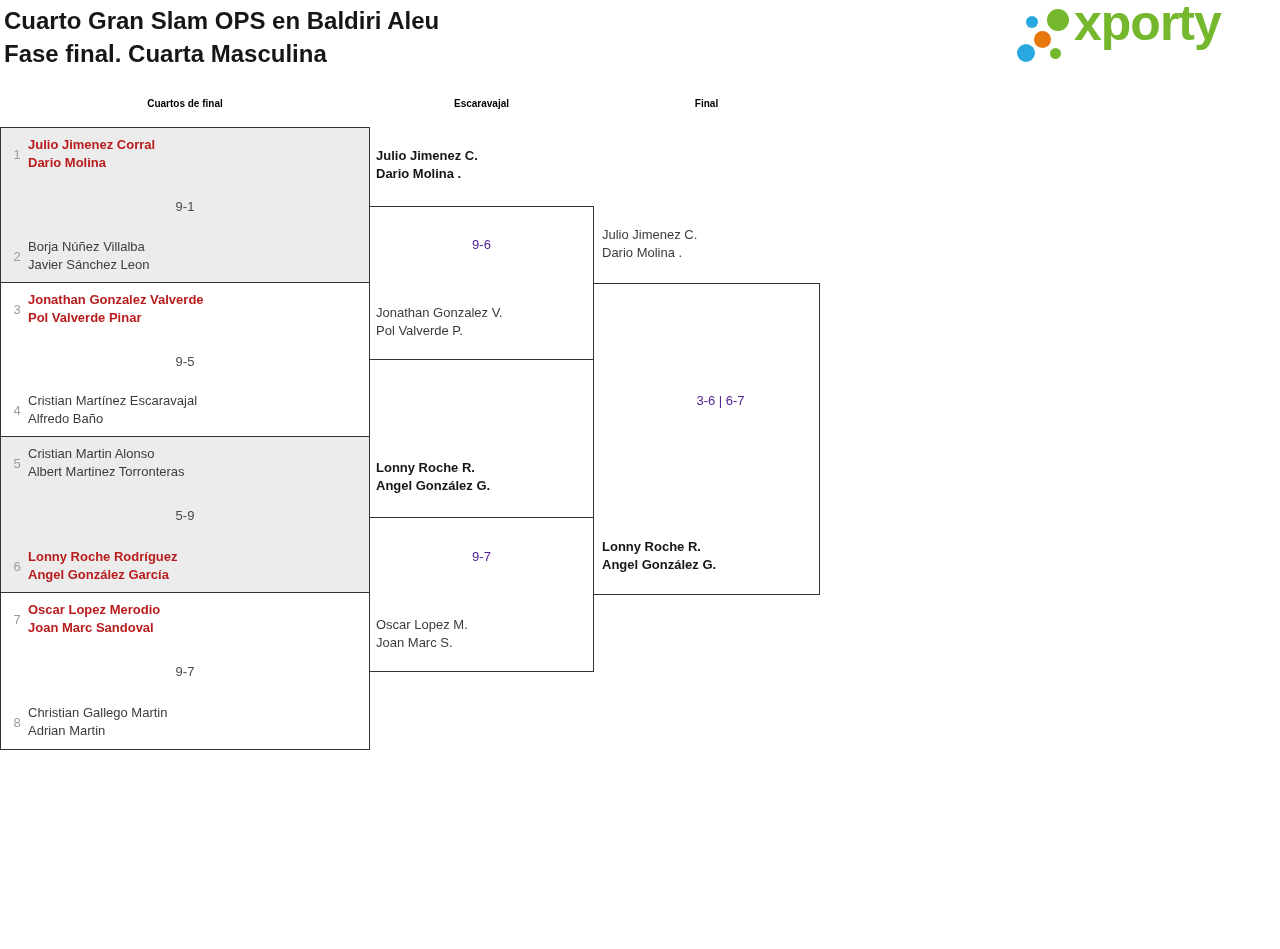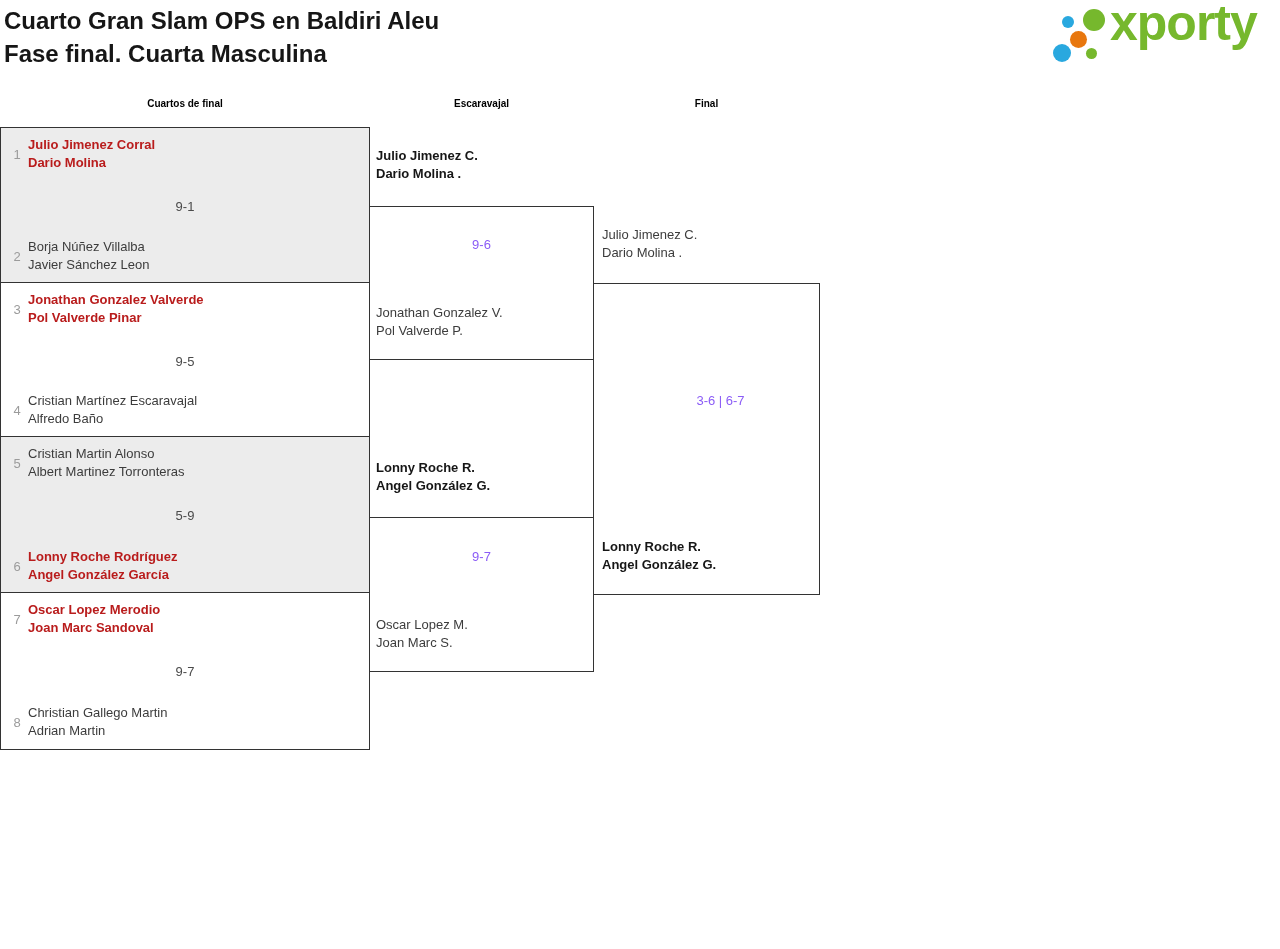--- a/index.html
+++ b/index.html
@@ -10,21 +10,21 @@
     background:#ffffff;
     font-family:"Liberation Sans", "DejaVu Sans", sans-serif;
     color:#1f1f1f;
     overflow:hidden;
     border-radius:21px;
   }
 
   
   .title { position:absolute; left:4px; top:4px; font-size:24px; font-weight:700; line-height:33px; color:#161616; letter-spacing:0; }
 
-  .logo { position:absolute; left:1048px; top:0; width:226px; height:72px; cursor:pointer; }
+  .logo { position:absolute; left:1012px; top:0; width:226px; height:72px; cursor:pointer; }
   .dot { position:absolute; border-radius:50%; }
   .dot-blue-small  { left:14px; top:16px; width:12px; height:12px; background:#29a8df; }
   .dot-green-large { left:35px; top:9px;  width:22px; height:22px; background:#76b82d; }
   .dot-orange      { left:22px; top:31px; width:17px; height:17px; background:#e8770e; }
   .dot-blue-med    { left:5px;  top:44px; width:18px; height:18px; background:#29a8df; }
   .dot-green-small { left:38px; top:48px; width:11px; height:11px; background:#76b82d; }
   .wordmark { position:absolute; left:62px; top:-6px; font-size:50px; font-weight:700; letter-spacing:-1px; color:#76b82d; }
 
   
   .round-header { position:absolute; top:98px; text-align:center; font-size:10px; font-weight:700; color:#000; }
@@ -57,21 +57,21 @@
   .pair-label { position:absolute; font-size:13px; line-height:18px; color:#3c3c3c; }
   .pair-label.winner { font-weight:700; color:#161616; }
 
   .sf1-top    { left:376px; top:147px; }
   .sf1-bottom { left:376px; top:304px; }
   .sf2-top    { left:376px; top:459px; }
   .sf2-bottom { left:376px; top:616px; }
   .f-top      { left:602px; top:226px; }
   .f-bottom   { left:602px; top:538px; }
 
-  .round-score { position:absolute; text-align:center; font-size:13px; line-height:18px; color:#8b5cf6; }
+  .round-score { position:absolute; text-align:center; font-size:13px; line-height:18px; color:#4c1d95; }
   .sf1-score { left:369px; top:236px; width:225px; }
   .sf2-score { left:369px; top:548px; width:225px; }
   .f-score   { left:593px; top:392px; width:227px;padding-left:28px; }
 </style>
 </head>
 <body>
 
 <div class="canvas">
 
   <div class="title">

